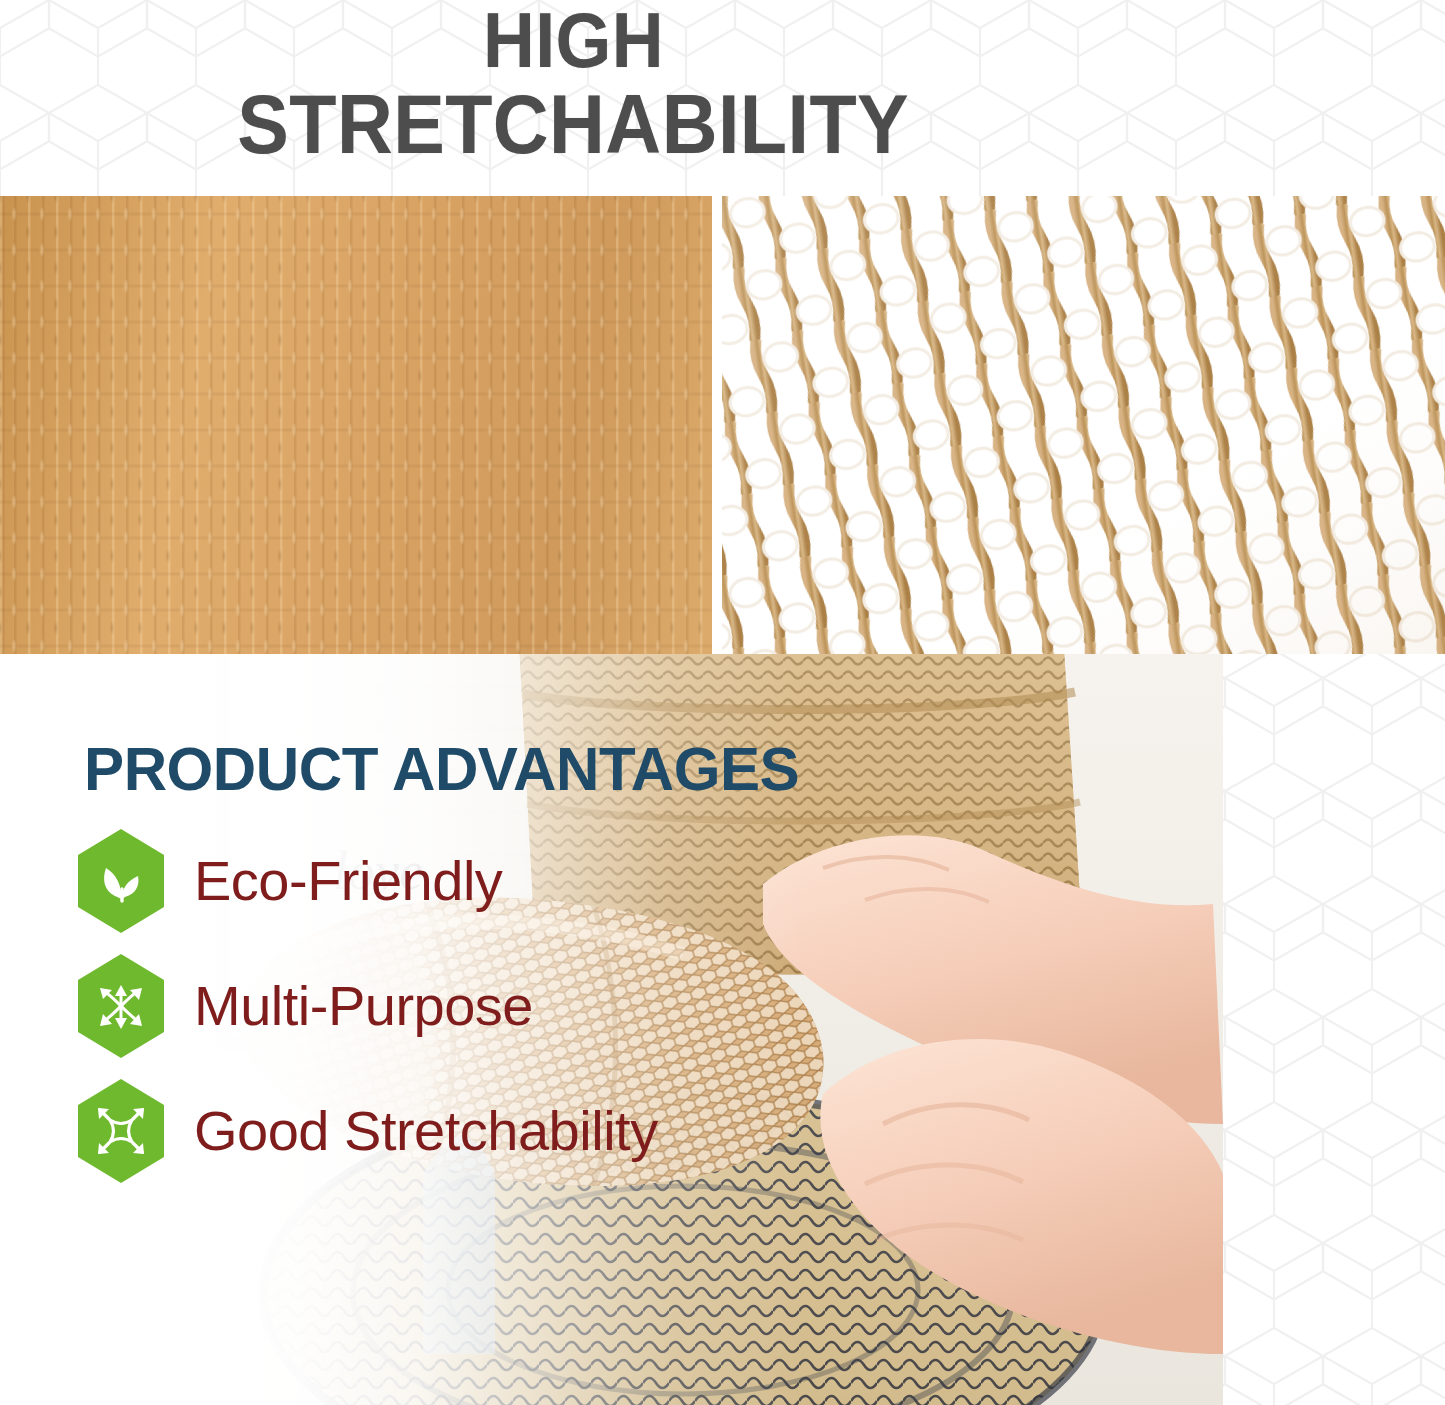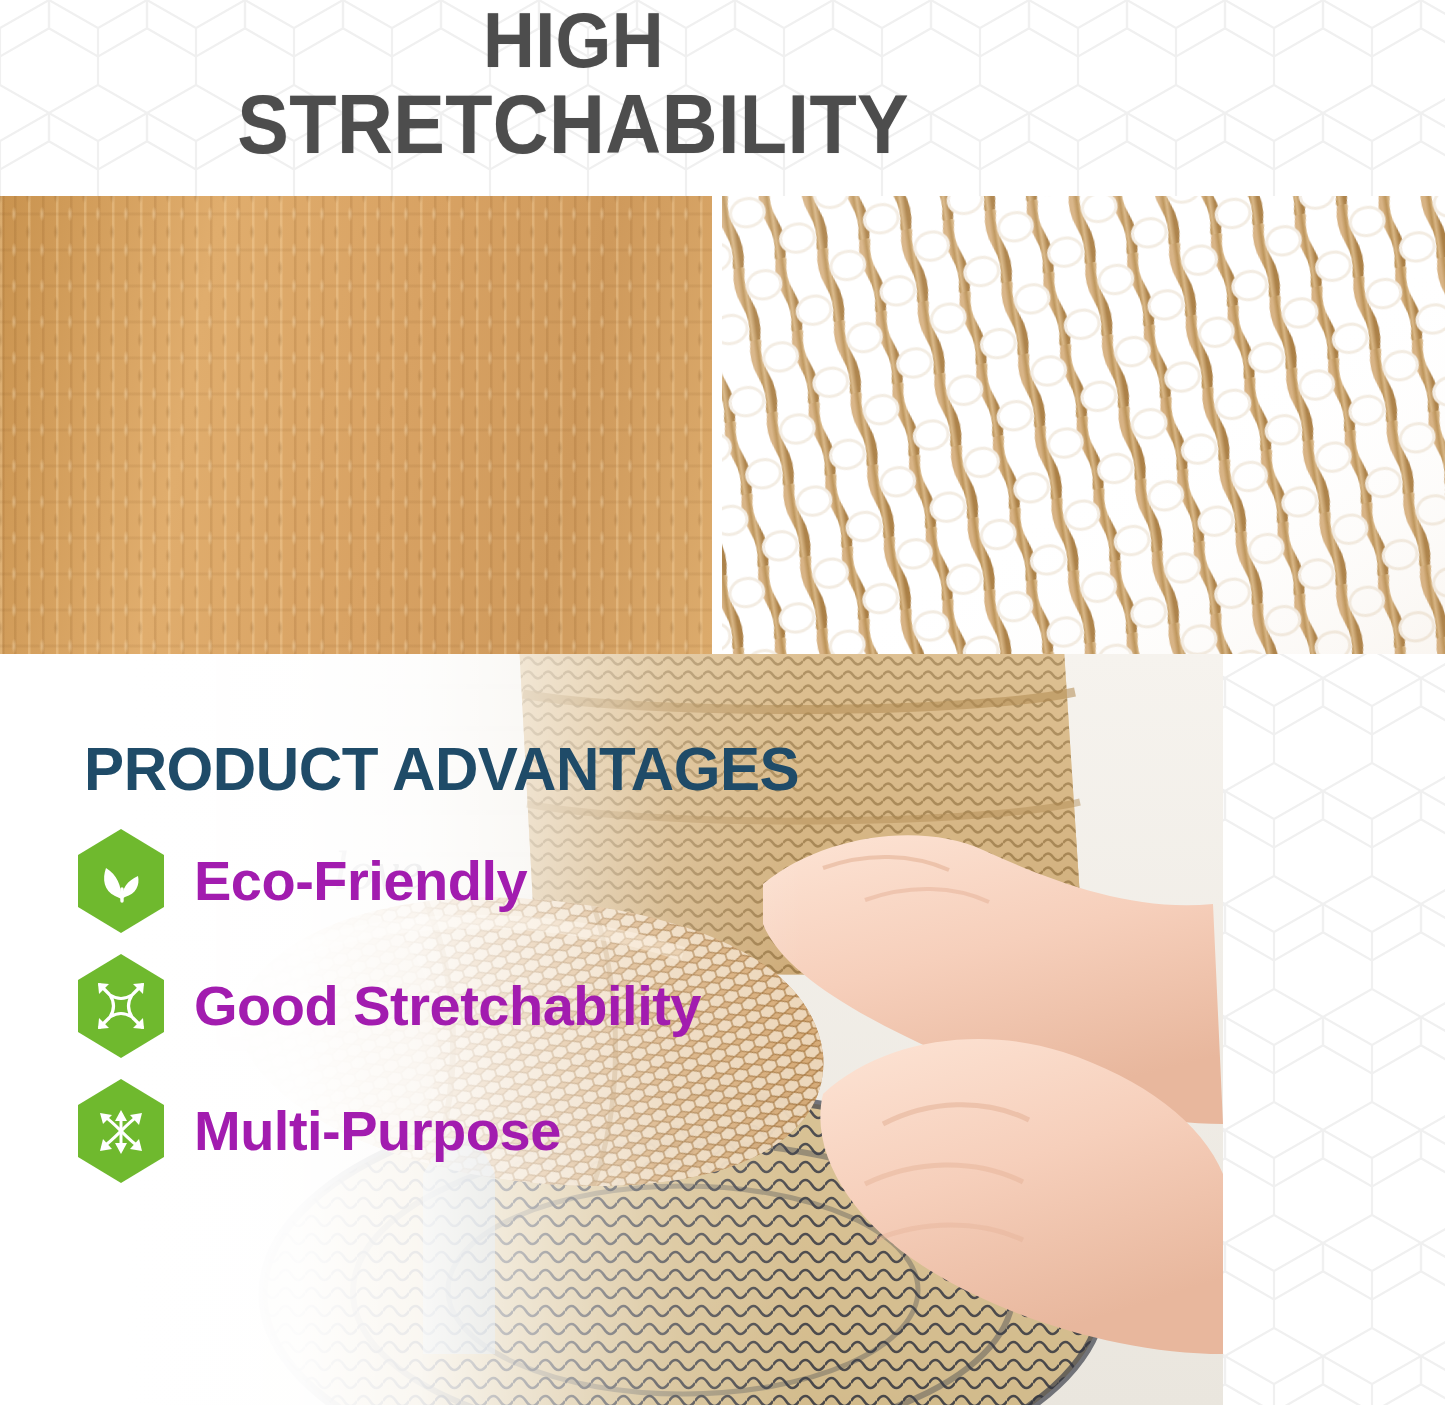--- a/index.html
+++ b/index.html
@@ -151,22 +151,22 @@
   }
   .badge .hexbg{
     position:absolute; inset:0;
     background:#6fb92e;
     clip-path:polygon(50% 0%, 100% 25%, 100% 75%, 50% 100%, 0% 75%, 0% 25%);
     border-radius:14px;
   }
   .badge svg{ position:relative; z-index:2; }
   .adv-label{
     font-size:56px;
-    font-weight:700;
-    color:#a21caf;
+    font-weight:400;
+    color:#7f1d1d;
     letter-spacing:-0.5px;
     white-space:nowrap;
     line-height:1;
   }
 </style>
 </head>
 <body>
 
 <div id="page">
 
@@ -378,58 +378,58 @@
             <path d="M27 46 L27 34" stroke="#ffffff" stroke-width="3.4" stroke-linecap="round"></path>
           </svg>
         </div>
         <div class="adv-label">Eco-Friendly</div>
       </div>
 
       <div class="adv-item">
         <div class="badge">
           <div class="hexbg"></div>
           <svg width="54" height="54" viewBox="0 0 54 54">
-
-            <path d="M16 16 Q27 23 38 16 Q31 27 38 38 Q27 31 16 38 Q23 27 16 16 Z" fill="none" stroke="#ffffff" stroke-width="3.2" stroke-linejoin="round"></path>
-
-            <g stroke="#ffffff" stroke-width="3.2" stroke-linecap="round" fill="none">
-              <path d="M15 15 L6 6"></path>
-                <path d="M39 15 L48 6"></path>
-              <path d="M15 39 L6 48"></path>
-                <path d="M39 39 L48 48"></path>
-            </g>
-            <g fill="#ffffff">
-              <path d="M4 4 L15 5 L5 15 Z"></path>
-              <path d="M50 4 L49 15 L39 5 Z"></path>
-              <path d="M4 50 L5 39 L15 49 Z"></path>
-              <path d="M50 50 L39 49 L49 39 Z"></path>
-            </g>
-          </svg>
-        </div>
-        <div class="adv-label">Good Stretchability</div>
-      </div>
-
-      <div class="adv-item">
-        <div class="badge">
-          <div class="hexbg"></div>
-          <svg width="54" height="54" viewBox="0 0 54 54">
             <g stroke="#ffffff" stroke-width="3" stroke-linecap="round" fill="none">
               <path d="M27 46 L27 10"></path>
               <path d="M10 12 C 22 20, 32 34, 45 43"></path>
               <path d="M44 12 C 32 20, 22 34, 9 43"></path>
             </g>
             <g fill="#ffffff">
               <path d="M27 6 L33 17 L21 17 Z"></path>
               <path d="M27 50 L21 39 L33 39 Z"></path>
               <path d="M6 9 L18 11 L9 20 Z"></path>
               <path d="M48 9 L45 21 L36 11 Z"></path>
               <path d="M6 47 L9 35 L18 45 Z"></path>
               <path d="M48 47 L36 45 L45 35 Z"></path>
             </g>
           </svg>
         </div>
         <div class="adv-label">Multi-Purpose</div>
       </div>
 
+      <div class="adv-item">
+        <div class="badge">
+          <div class="hexbg"></div>
+          <svg width="54" height="54" viewBox="0 0 54 54">
+
+            <path d="M16 16 Q27 23 38 16 Q31 27 38 38 Q27 31 16 38 Q23 27 16 16 Z" fill="none" stroke="#ffffff" stroke-width="3.2" stroke-linejoin="round"></path>
+
+            <g stroke="#ffffff" stroke-width="3.2" stroke-linecap="round" fill="none">
+              <path d="M15 15 L6 6"></path>
+                <path d="M39 15 L48 6"></path>
+              <path d="M15 39 L6 48"></path>
+                <path d="M39 39 L48 48"></path>
+            </g>
+            <g fill="#ffffff">
+              <path d="M4 4 L15 5 L5 15 Z"></path>
+              <path d="M50 4 L49 15 L39 5 Z"></path>
+              <path d="M4 50 L5 39 L15 49 Z"></path>
+              <path d="M50 50 L39 49 L49 39 Z"></path>
+            </g>
+          </svg>
+        </div>
+        <div class="adv-label">Good Stretchability</div>
+      </div>
+
 
     </div>
   </div>
 </div>
 
 </body></html>

